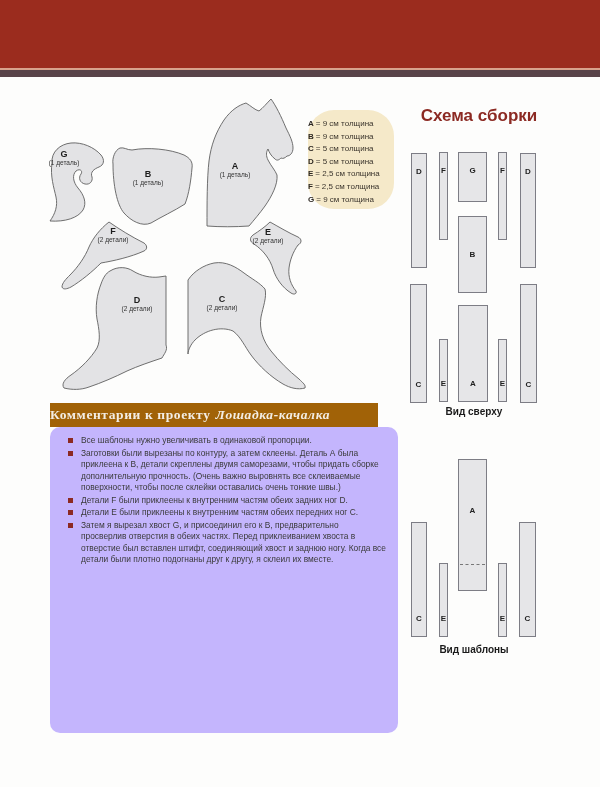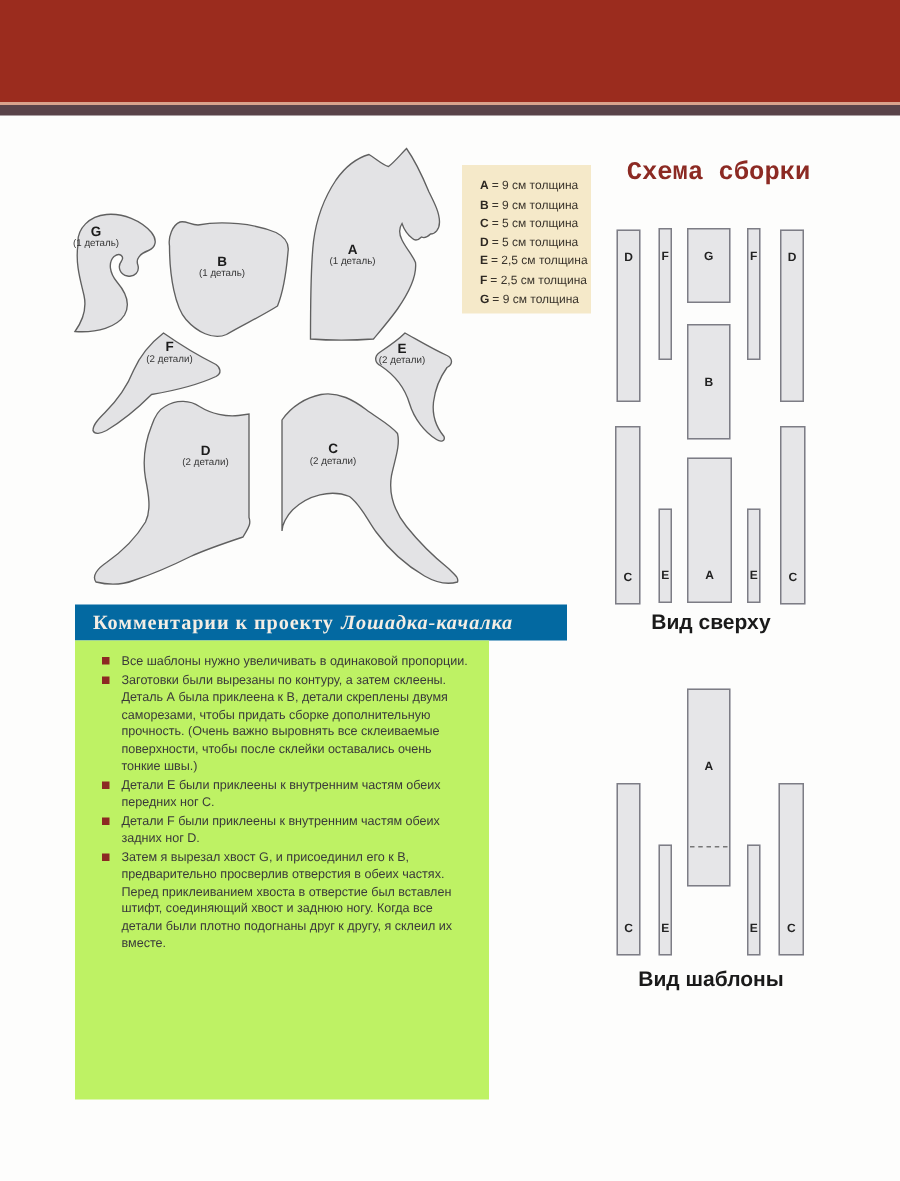--- a/index.html
+++ b/index.html
@@ -14,49 +14,49 @@
   
   #pattern-svg{position:absolute;left:0;top:95px;width:320px;height:300px;}
   .piece{fill:#e3e3e5;stroke:#606060;stroke-width:0.9;}
 
   .piece-label{position:absolute;width:80px;text-align:center;color:#1c1c1c;pointer-events:none;}
   .piece-label .pl-letter{display:block;font-weight:bold;font-size:9px;line-height:9px;}
   .piece-label .pl-count{display:block;font-size:6.5px;line-height:8px;color:#333;}
 
   
   .legend{position:absolute;left:308px;top:110px;width:86px;height:99px;background:#f5e9c9;
-          box-sizing:border-box;padding:8px 4px 0 12px;}
+          box-sizing:border-box;padding:8px 4px 0 0;border-radius:26px;}
   .legend-item{font-size:8px;line-height:12.6px;color:#3a342c;white-space:nowrap;}
   .legend-item .lg-letter{font-weight:bold;color:#2d2822;margin-right:2px;}
 
   
   .assembly-title{position:absolute;left:398px;top:106px;width:162px;text-align:center;
-     font-family:Liberation Mono, monospace;font-weight:bold;font-size:17px;color:#8c2a23;}
+     font-family:Liberation Sans, sans-serif;font-weight:bold;font-size:17px;color:#8c2a23;}
 
   
   .bar{position:absolute;background:#e6e6e8;border:1px solid #7d7d85;box-sizing:border-box;
        display:flex;flex-direction:column;align-items:center;
        font-weight:bold;font-size:8px;color:#222;}
   .bar.top{justify-content:flex-start;padding-top:13px;}
   .bar.mid{justify-content:center;}
   .bar.bot{justify-content:flex-end;padding-bottom:13px;}
   .bar.a-front{justify-content:flex-start;padding-top:46px;}
   .dash-line{position:absolute;left:1px;right:1px;top:104px;border-top:1px dashed #777;}
 
   .view-caption{position:absolute;left:408px;width:132px;text-align:center;
-     font-weight:bold;font-size:14px;color:#1a1a1a;}
+     font-weight:bold;font-size:10px;color:#1a1a1a;}
 
   
-  .comments-header{position:absolute;left:50px;top:403px;width:328px;height:24px;background:#0369a1;
-     box-sizing:border-box;display:flex;align-items:center;padding-left:12px;}
+  .comments-header{position:absolute;left:50px;top:403px;width:328px;height:24px;background:#a16207;
+     box-sizing:border-box;display:flex;align-items:center;padding-left:0;}
   .comments-header .ct{font-family:"Liberation Serif",serif;font-weight:bold;font-size:13.5px;
      color:#f3ede4;letter-spacing:0.6px;white-space:nowrap;}
   .comments-header .ct-italic{font-style:italic;margin-left:5px;}
-  .comments-body{position:absolute;left:50px;top:427px;width:276px;height:306px;background:#bef264;
-     box-sizing:border-box;padding:8px 12px 0 18px;}
+  .comments-body{position:absolute;left:50px;top:427px;width:348px;height:306px;background:#c4b5fd;
+     box-sizing:border-box;padding:8px 12px 0 18px;border-radius:10px;}
   .comments-body ul{margin:0;padding:0;list-style:none;}
   .comments-body li{position:relative;padding-left:13px;font-size:8.4px;line-height:11.5px;
      color:#3a3a3a;margin-bottom:1px;}
   .comments-body li::before{content:"";position:absolute;left:0;top:3px;width:5px;height:5px;
      background:#8c2a23;}
 </style>
 </head>
 <body>
 
 <div id="page">
@@ -169,19 +169,19 @@
     </div>
   <div class="view-caption" style="top:644px;">Вид шаблоны</div>
 
   <div class="comments-header">
     <span class="ct"><span>Комментарии к проекту</span><span class="ct-italic">Лошадка-качалка</span></span>
   </div>
   <div class="comments-body">
     <ul>
       <li>Все шаблоны нужно увеличивать в одинаковой пропорции.</li>
       <li>Заготовки были вырезаны по контуру, а затем склеены. Деталь А была приклеена к В, детали скреплены двумя саморезами, чтобы придать сборке дополнительную прочность. (Очень важно выровнять все склеиваемые поверхности, чтобы после склейки оставались очень тонкие швы.)</li>
+      <li>Детали F были приклеены к внутренним частям обеих задних ног D.</li>
       <li>Детали Е были приклеены к внутренним частям обеих передних ног С.</li>
-      <li>Детали F были приклеены к внутренним частям обеих задних ног D.</li>
       <li>Затем я вырезал хвост G, и присоединил его к В, предварительно просверлив отверстия в обеих частях. Перед приклеиванием хвоста в отверстие был вставлен штифт, соединяющий хвост и заднюю ногу. Когда все детали были плотно подогнаны друг к другу, я склеил их вместе.</li>
     </ul>
   </div>
 
 </div>
 
 </body></html>

